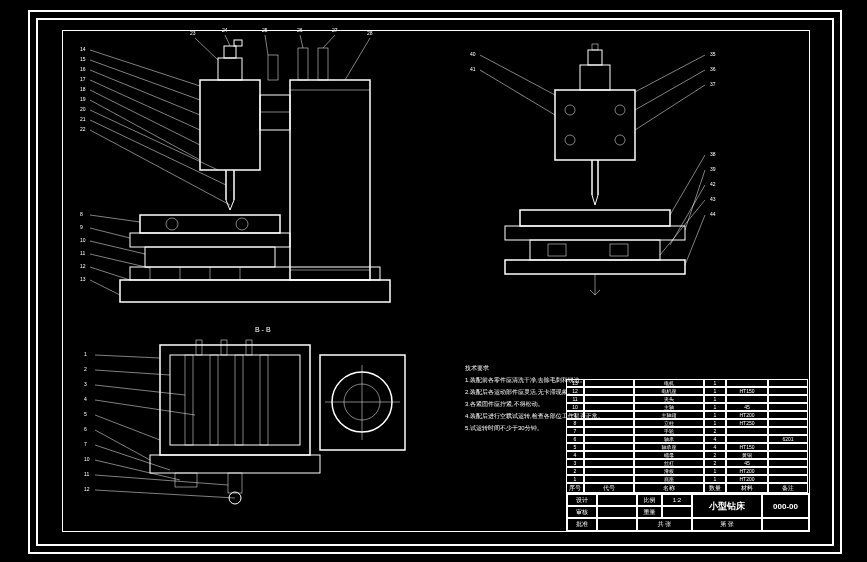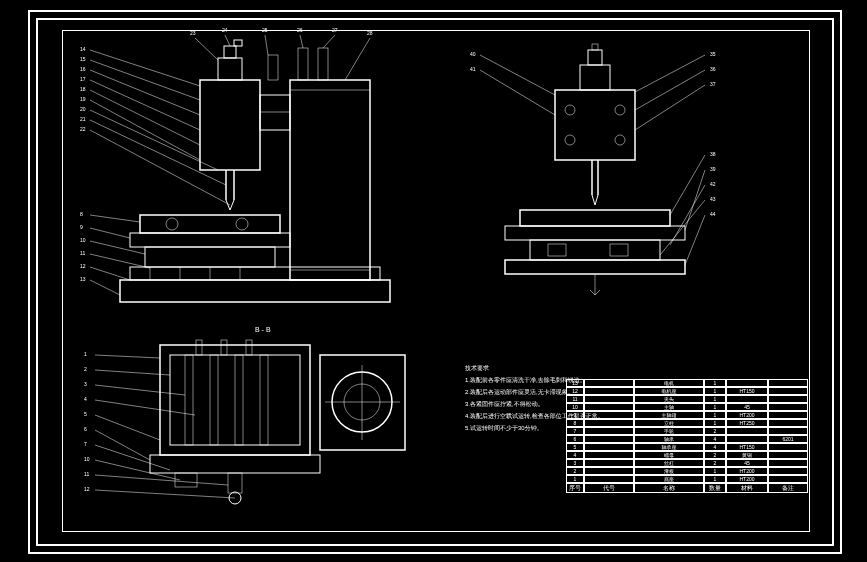--- a/index.html
+++ b/index.html
@@ -353,14 +353,34 @@
       </div>
 
     <div class="titleblock-cell" style="left:0;bottom:0;width:18px;height:10px;">序号</div>
     <div class="titleblock-cell" style="left:18px;bottom:0;width:50px;height:10px;">代号</div>
     <div class="titleblock-cell" style="left:68px;bottom:0;width:70px;height:10px;">名称</div>
     <div class="titleblock-cell" style="left:138px;bottom:0;width:22px;height:10px;">数量</div>
     <div class="titleblock-cell" style="left:160px;bottom:0;width:42px;height:10px;">材料</div>
     <div class="titleblock-cell" style="left:202px;bottom:0;width:40px;height:10px;">备注</div>
   </div>
 
+  <div style="position:absolute;left:566px;top:493px;width:242px;height:37px;border:1px solid #fff;">
+    <div class="titleblock-cell" style="left:0;top:0;width:30px;height:12px;">设计</div>
+    <div class="titleblock-cell" style="left:30px;top:0;width:40px;height:12px;"></div>
+    <div class="titleblock-cell" style="left:0;top:12px;width:30px;height:12px;">审核</div>
+    <div class="titleblock-cell" style="left:30px;top:12px;width:40px;height:12px;"></div>
+    <div class="titleblock-cell" style="left:0;top:24px;width:30px;height:13px;">批准</div>
+    <div class="titleblock-cell" style="left:30px;top:24px;width:40px;height:13px;"></div>
+
+    <div class="titleblock-cell" style="left:70px;top:0;width:25px;height:12px;">比例</div>
+    <div class="titleblock-cell" style="left:95px;top:0;width:30px;height:12px;">1:2</div>
+    <div class="titleblock-cell" style="left:70px;top:12px;width:25px;height:12px;">重量</div>
+    <div class="titleblock-cell" style="left:95px;top:12px;width:30px;height:12px;"></div>
+    <div class="titleblock-cell" style="left:70px;top:24px;width:55px;height:13px;">共 张</div>
+
+    <div class="titleblock-cell" style="left:125px;top:0;width:70px;height:24px;font-size:9px;font-weight:bold;">小型钻床</div>
+    <div class="titleblock-cell" style="left:125px;top:24px;width:70px;height:13px;">第 张</div>
+
+    <div class="titleblock-cell" style="left:195px;top:0;width:47px;height:24px;font-size:8px;font-weight:bold;">000-00</div>
+    <div class="titleblock-cell" style="left:195px;top:24px;width:47px;height:13px;"></div>
+  </div>
 
 </div>
 
 </body></html>

